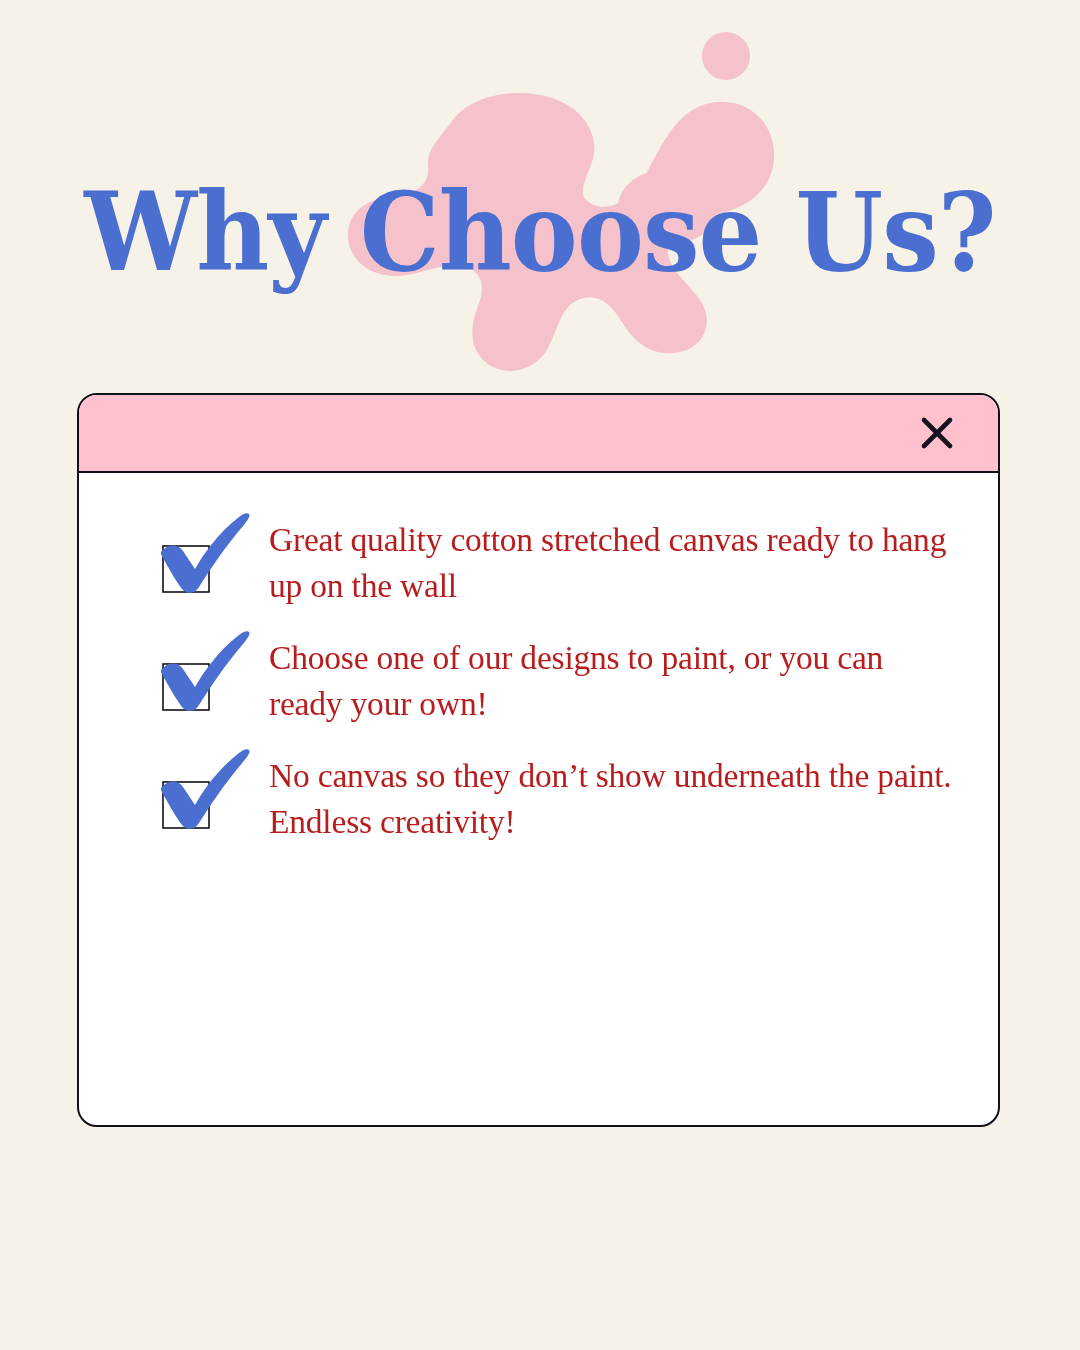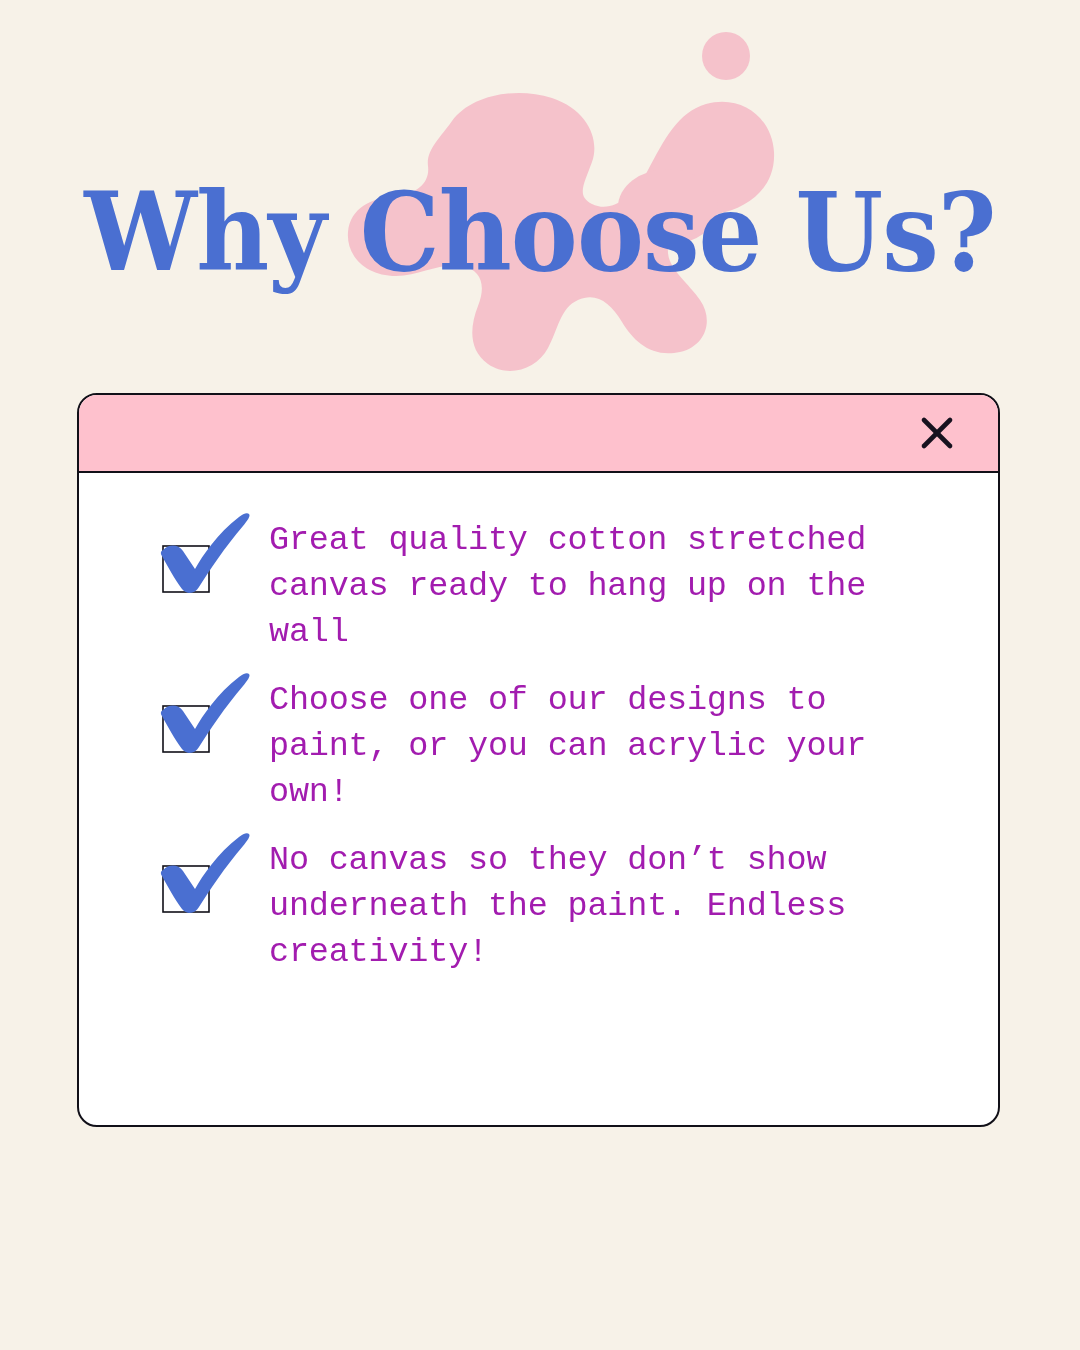--- a/index.html
+++ b/index.html
@@ -105,24 +105,24 @@
     position: relative;
     height: 118px;
   }
   .check-cell svg {
     position: absolute;
     left: 8px;
     top: 4px;
   }
   .benefit-text {
     flex: 1 1 auto;
-    font-family: Liberation Mono, monospace;
+    font-family: Liberation Serif, serif;
     font-size: 33.5px;
     line-height: 46px;
-    color: #a21caf;
+    color: #b91c1c;
     letter-spacing: -0.2px;
     padding-top: 22px;
     max-width: 690px;
   }
 </style>
 </head>
 <body>
 
 <div id="splatter-layer">
   <svg width="1080" height="400" viewBox="0 0 1080 400" xmlns="http://www.w3.org/2000/svg">
@@ -207,21 +207,21 @@
             C 52 56, 66 35, 88 18
             C 92 15, 96 13, 98 15
             C 100 17, 96 22, 92 27
             C 74 48, 58 72, 48 88
             C 44 95, 36 96, 31 90
             C 24 81, 16 66, 11 57
             C 9 54, 10 52, 12 51
             Z"></path>
         </svg>
       </span>
-      <span class="benefit-text">Choose one of our designs to paint, or you can acrylic your own!</span>
+      <span class="benefit-text">Choose one of our designs to paint, or you can ready your own!</span>
     </li>
 
 
     <li class="benefit-item">
       <span class="check-cell">
         <svg width="110" height="110" viewBox="0 0 110 110" xmlns="http://www.w3.org/2000/svg">
           <rect x="12" y="47" width="46" height="46" fill="none" stroke="#111018" stroke-width="1.6"></rect>
           <path fill="#4A6FD1" d="
             M 12 51
             C 18 45, 27 45, 32 52

